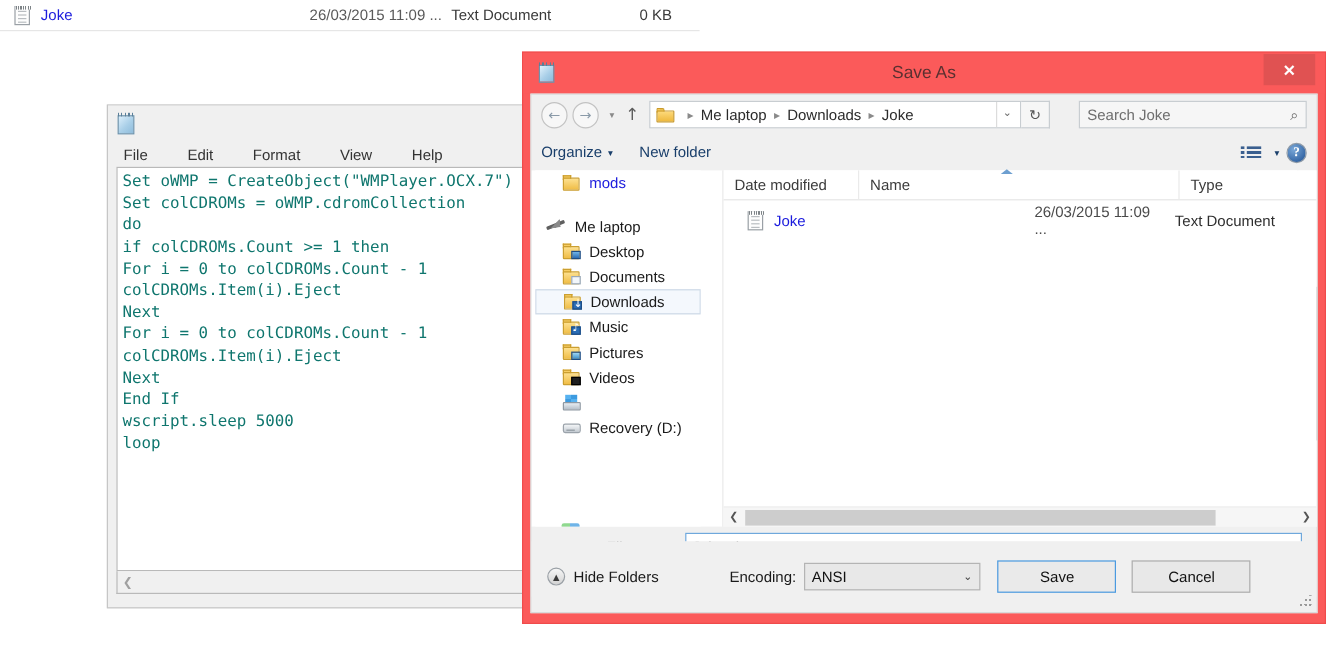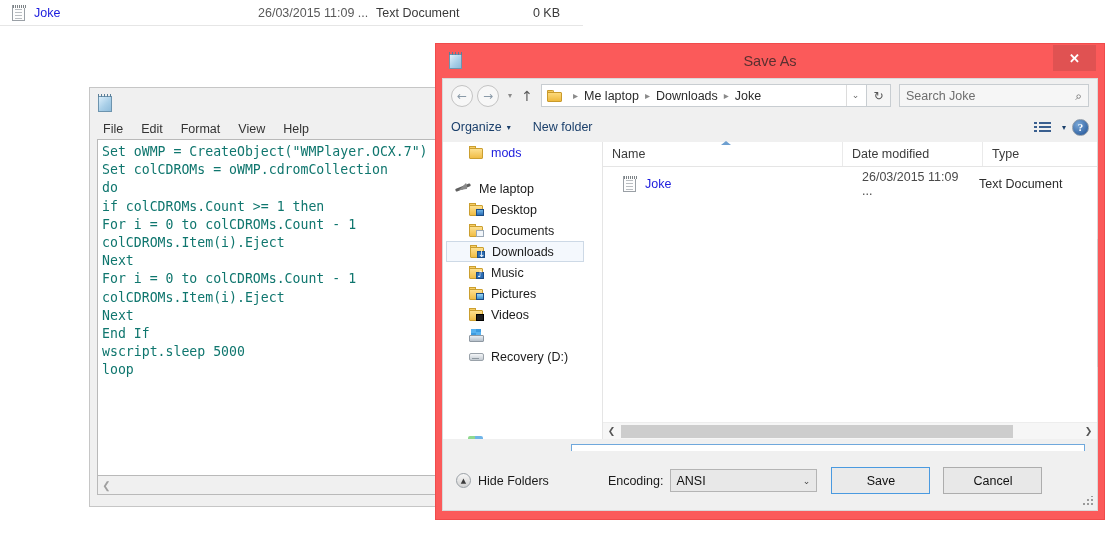--- a/index.html
+++ b/index.html
@@ -60,21 +60,21 @@
     position:absolute; left:1px; top:2px; width:14px; height:16px;
     background: linear-gradient(135deg,#dbeefb 0%, #a9cfe8 55%, #8fbcdb 100%);
     border: 1px solid #6d94ae;
   }
   .np-icon .rings {
     position:absolute; left:1px; top:0px; width:14px; height:3px;
     background: repeating-linear-gradient(90deg,#5b7f99 0 1px, transparent 1px 3px);
   }
   #np-menu {
     position: absolute; left: 0; top: 30px; width: 100%; height: 21px;
-    display: flex; align-items: center; gap: 18px;
+    display: flex; align-items: center; gap: 33px;
     padding-left: 13px;
     font-size: 12.5px; color: #333333;
     background: #f0f0f0;
   }
   #np-menu span { cursor: default; }
   #np-text {
     position: absolute; left: 7px; top: 51px; right: 7px; bottom: 30px;
     background: #ffffff;
     border: 1px solid #b9b9b9;
     overflow: hidden;
@@ -182,21 +182,21 @@
     font-size: 9px; font-family: "DejaVu Sans", sans-serif;
     border-left: 1px solid #dcdcdc; height: 21px; line-height: 21px;
   }
   #sa-refresh {
     width: 24px; height: 23px; background: #f6f6f6; border: 1px solid #c8cdd1;
     border-left: none;
     display: flex; align-items: center; justify-content: center;
     color: #555; font-size: 12px; font-family: "DejaVu Sans", sans-serif;
   }
   #sa-search {
-    width: 190px; height: 23px; margin-left: 8px;
+    width: 190px; height: 23px; margin-left: 24px;
     background: #f6f6f6; border: 1px solid #c8cdd1;
     display: flex; align-items: center; padding: 0 6px;
     font-size: 12.5px; color: #6e6e6e;
   }
   #sa-search .mag {
     margin-left: auto; color: #6a6a6a; font-size: 12px; font-family: "DejaVu Sans", sans-serif;
   }
 
   
   #sa-toolbar {
@@ -625,25 +625,25 @@
         <div id="side-scroll">
           <div class="sb-up">⌃</div>
           <div class="sb-thumb"></div>
           <div class="sb-dn">⌄</div>
         </div>
 
         <div id="sa-splitter"></div>
 
         <div id="sa-files">
           <div id="files-hdr">
+            <div class="col col-date">Date modified</div>
             <div class="col col-name">
               <span>Name</span>
               <span class="sortmark"></span>
             </div>
-            <div class="col col-date">Date modified</div>
             <div class="col col-type">Type</div>
           </div>
 
           <div class="file-row">
             <div class="fc-name">
               <span class="doc-icon"></span>
               <span class="lbl">Joke</span>
             </div>
             <div class="fc-date">26/03/2015 11:09 ...</div>
             <div class="fc-type">Text Document</div>

